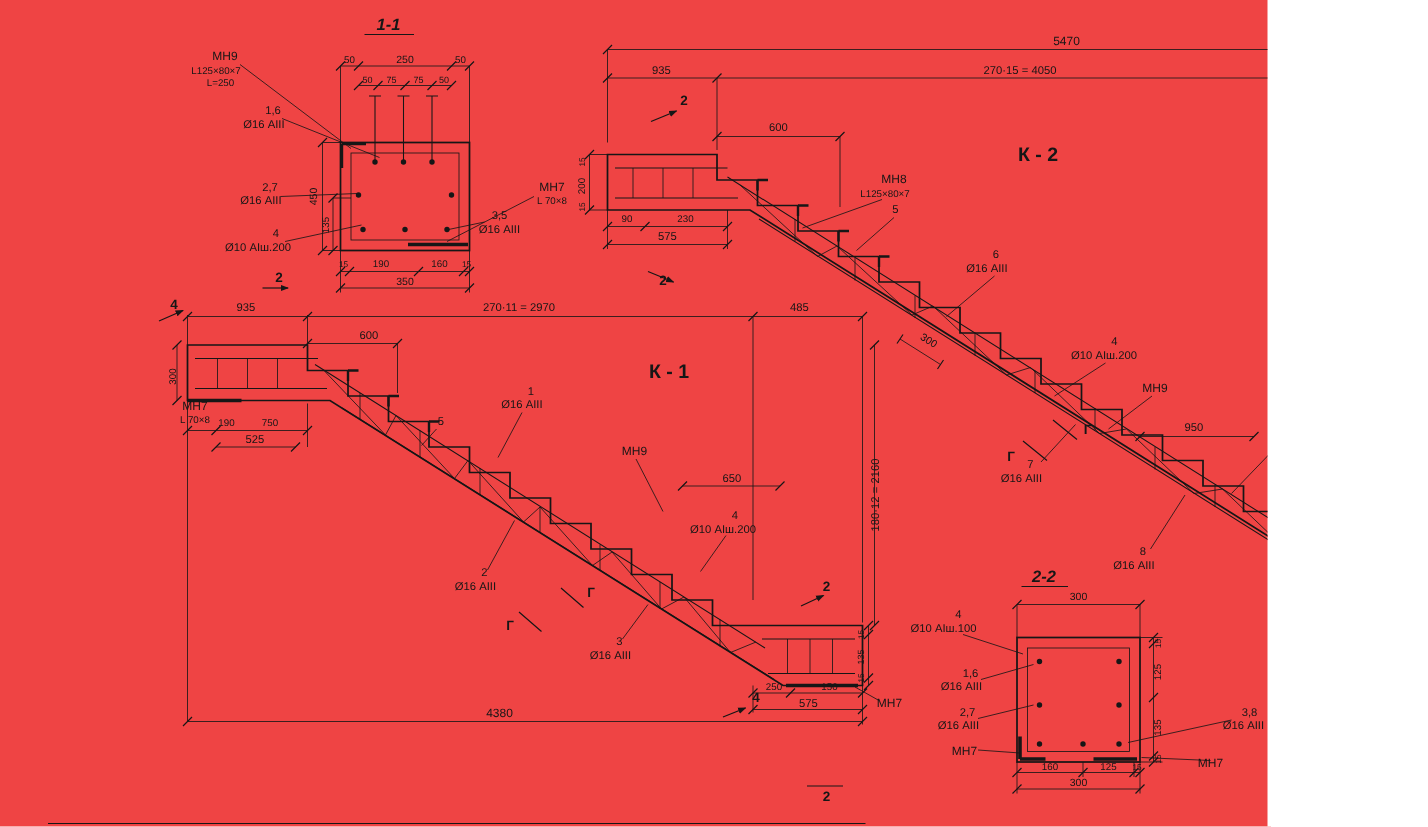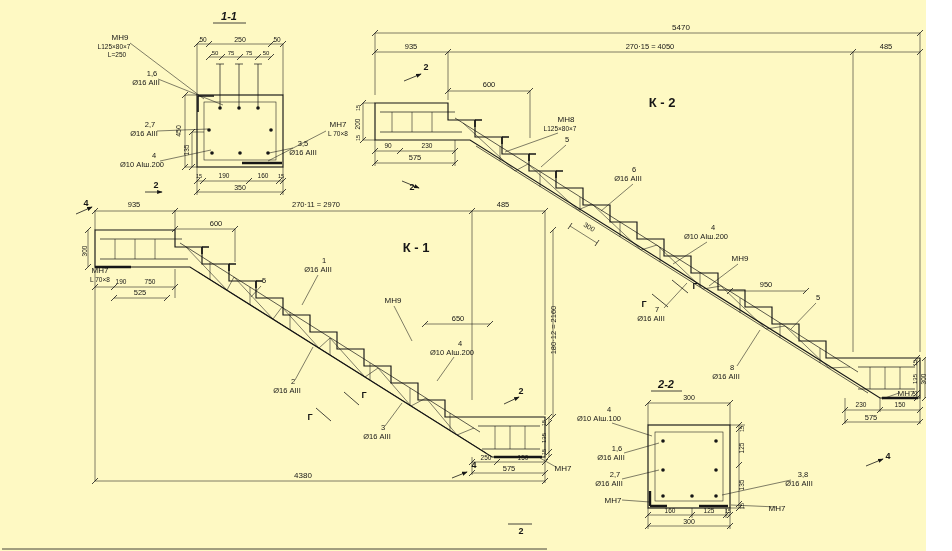--- a/index.html
+++ b/index.html
@@ -1,16 +1,16 @@
 <!DOCTYPE html>
 <html><head>
 <meta charset="utf-8">
 <style>
   html,body{margin:0;padding:0;background:#ffffff;}
-  .stage{width:926px;height:551px;background:#fef9c3;position:relative;overflow:hidden;}
+  .stage{width:815px;height:551px;background:#ef4444;position:relative;overflow:hidden;padding-left:30px;}
   svg{display:block;}
   svg text{font-family:"Liberation Sans","DejaVu Sans",sans-serif;fill:#161616;}
   .ol{stroke:#161616;stroke-width:1.15;fill:none;stroke-linejoin:miter;}
   .med{stroke:#161616;stroke-width:0.8;fill:none;}
   .thin{stroke:#161616;stroke-width:0.55;fill:none;}
   .bar{stroke:#161616;stroke-width:0.7;fill:none;}
   .ang{stroke:#161616;stroke-width:1.6;fill:none;}
   .plate{stroke:#161616;stroke-width:2.4;fill:none;}
   .dot{fill:#161616;stroke:none;}
 </style>

